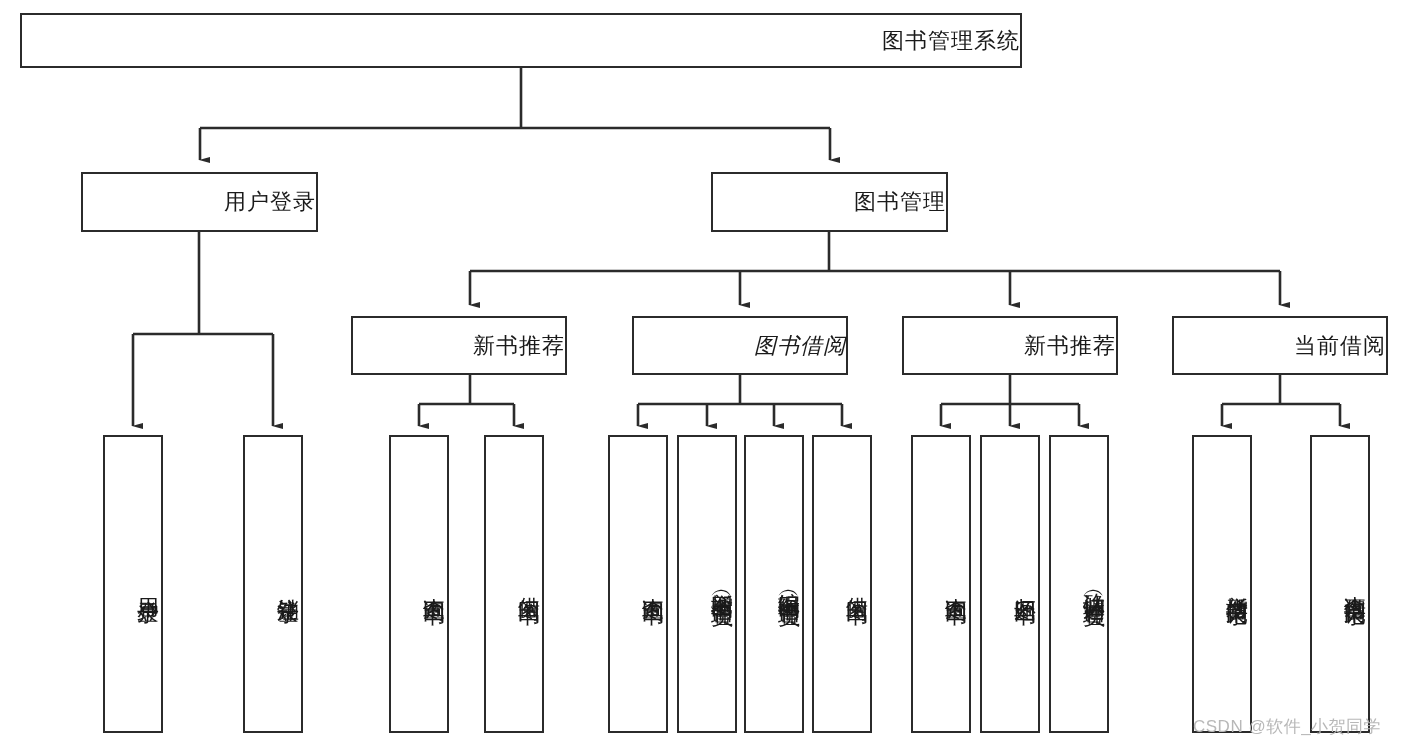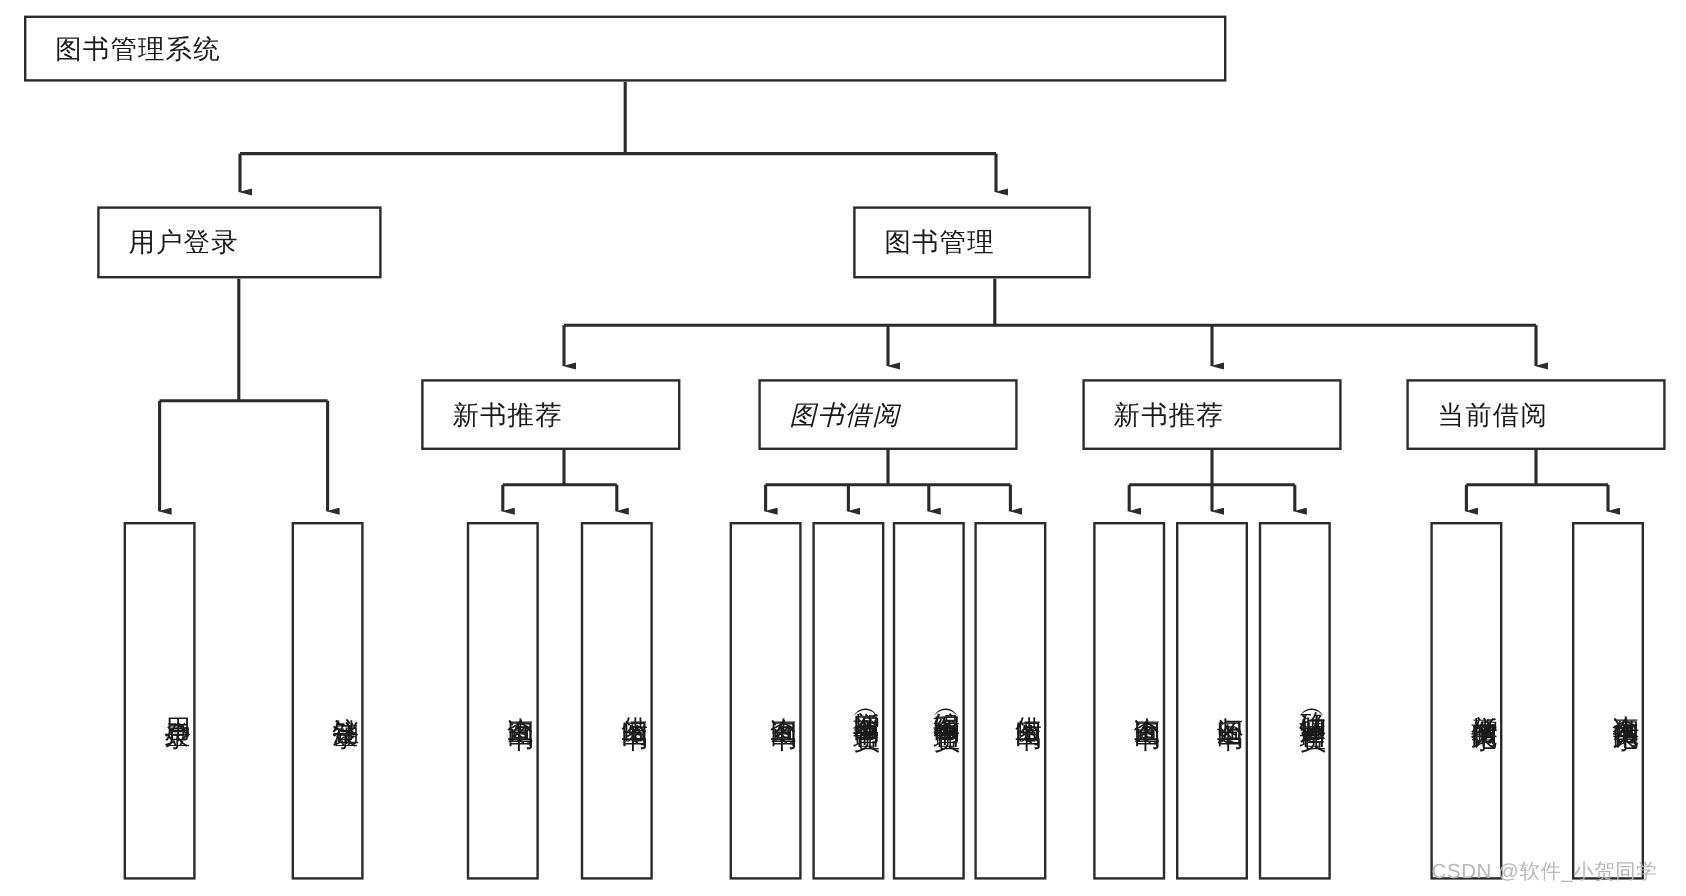--- a/index.html
+++ b/index.html
@@ -25,21 +25,21 @@
     height: 747px;
     pointer-events: none;
   }
   .node {
     position: absolute;
     box-sizing: border-box;
     background: #ffffff;
     border: 2px solid #2b2b2b;
     display: flex;
     align-items: center;
-    justify-content: flex-start;
+    justify-content: flex-end;
     color: #1a1a1a;
     text-align: center;
     z-index: 2;
     padding-left: 24px;
   }
   .node.horiz {
     font-size: 22px;
     line-height: 1.25;
     letter-spacing: 1px;
   }
@@ -121,21 +121,21 @@
     </g>
   </svg>
 
   <div class="node horiz" style="left:20px; top:13px; width:1002px; height:55px;">
     <span>图书管理系统</span>
   </div>
 
   <div class="node horiz" style="left:81px; top:172px; width:237px; height:60px;">
     <span>用户登录</span>
   </div>
-  <div class="node horiz" style="left:711px; top:172px; width:198px; height:60px;">
+  <div class="node horiz" style="left:711px; top:172px; width:237px; height:60px;">
     <span>图书管理</span>
   </div>
 
   <div class="node horiz" style="left:351px; top:316px; width:216px; height:59px;">
     <span>新书推荐</span>
   </div>
   <div class="node horiz" style="left:632px; top:316px; width:216px; height:59px;font-style:italic;">
     <span>图书借阅</span>
   </div>
   <div class="node horiz" style="left:902px; top:316px; width:216px; height:59px;">

